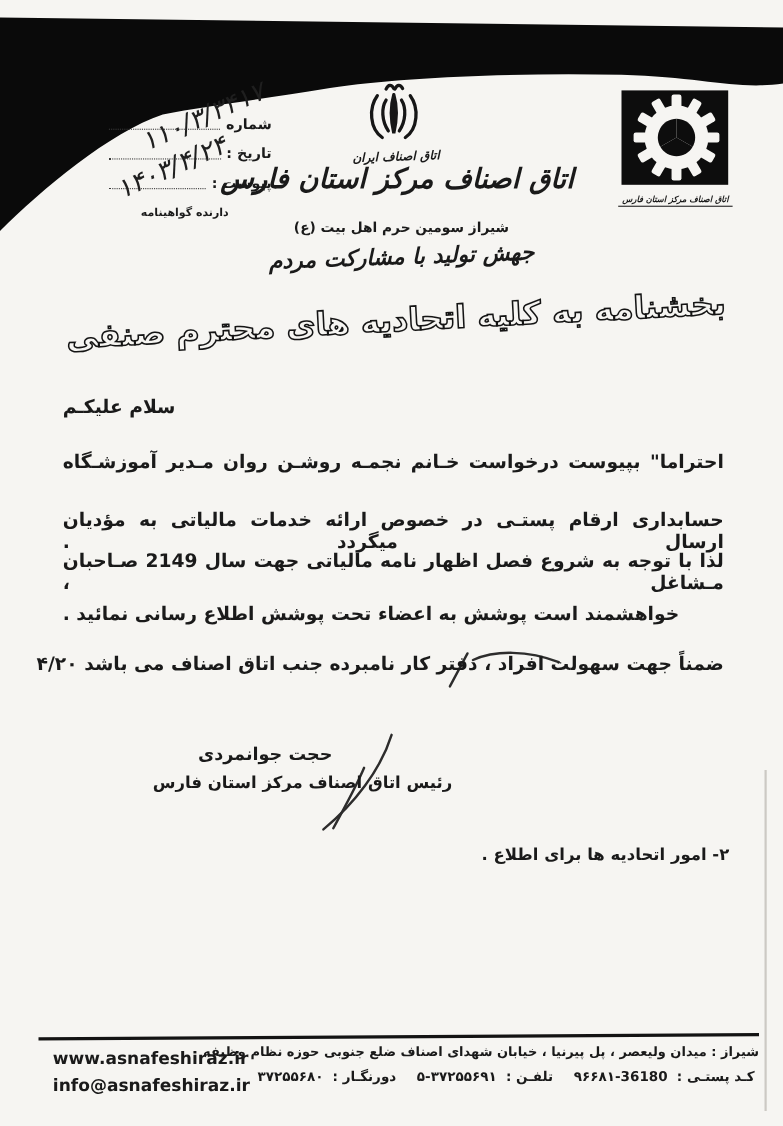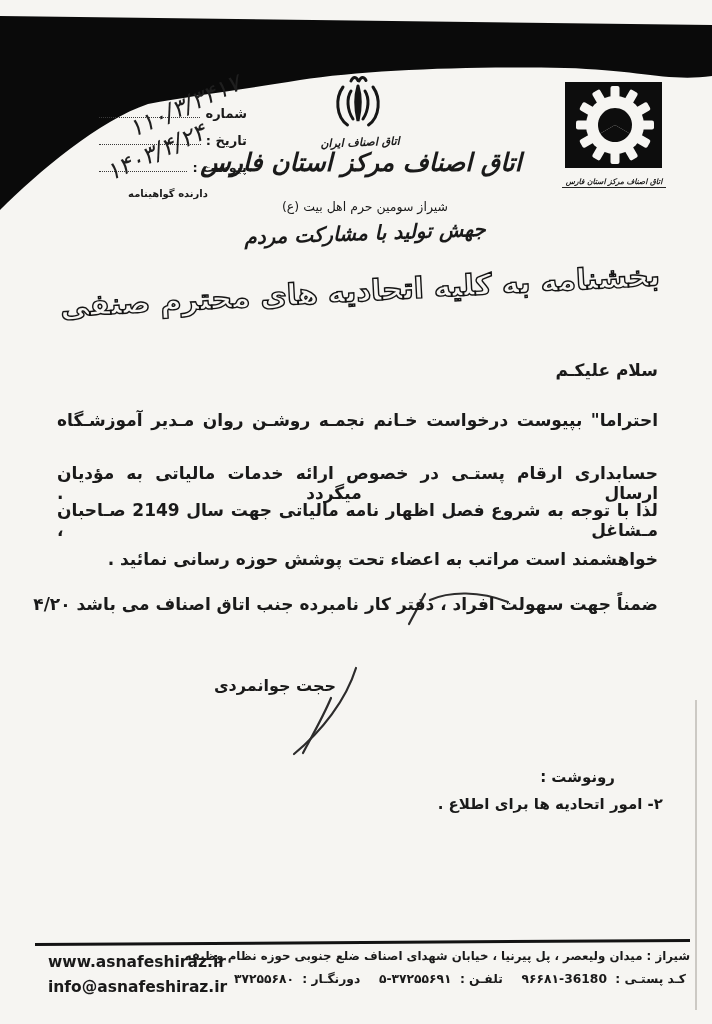--- a/index.html
+++ b/index.html
@@ -40,41 +40,41 @@
   .acs-crown { font-size:13px; }
   .acs-ukas-label { font-size:4.5px; font-weight:bold; letter-spacing:.5px; }
   .acs-ukas-bar { width:14px; height:4px; background:#101010; margin-top:1px; }
 
   
   .emblem { left:330px; top:74px; }
   .emblem-caption { left:300px; top:136px; width:120px; text-align:center; font-size:11px;
                     font-weight:bold; font-style:italic; transform:rotate(-2deg); white-space:nowrap; }
   .org-title { left:186px; top:148px; width:350px; text-align:center; font-size:25px;
                font-weight:bold; font-style:italic; white-space:nowrap; }
-  .motto  { left:250px; top:199px; width:230px; text-align:center; font-size:12.5px; font-weight:normal; white-space:nowrap; }
+  .motto  { left:250px; top:199px; width:230px; text-align:center; font-size:12.5px; font-weight:bold; white-space:nowrap; }
   .slogan { left:235px; top:221px; width:260px; text-align:center; font-size:20px; font-weight:bold;
             font-style:italic; transform:rotate(-2deg); white-space:nowrap; }
   .banner { left:50px; top:274px; width:620px; text-align:center; font-size:29px; font-weight:bold;
             color:#f6f5f2; -webkit-text-stroke:1.4px #141414; text-shadow:0 0 1px #555;
             transform:rotate(-3deg); letter-spacing:1px; white-space:nowrap; }
 
   
   .org-logo { left:562px; top:82px; width:104px; text-align:center; }
   .org-logo-caption { margin-top:3px; font-size:7.5px; font-weight:bold; font-style:italic;
                       border-bottom:1px solid #222; padding-bottom:1px; white-space:nowrap; }
 
   
   .bline { left:57px; width:601px; direction:rtl; font-size:17px; font-weight:bold;
-           text-align:right; white-space:nowrap; }
+           text-align:left; white-space:nowrap; }
   .bline.just { text-align:justify; text-align-last:justify; white-space:normal; }
   .sal { top:360px; } .l1 { top:410px; } .l2 { top:463px; } .l3 { top:500px; }
   .l4 { top:549px; } .l5 { top:594px; }
 
   
-  .sig-name  { left:180px; top:676px; width:190px; text-align:center; font-size:16px; font-weight:bold; direction:rtl; }
+  .sig-name  { left:180px; top:676px; width:190px; text-align:left; font-size:16px; font-weight:bold; direction:rtl; }
   .sig-title { left:130px; top:702px; width:290px; text-align:center; font-size:15px; font-weight:bold; direction:rtl; }
 
   
   .cc { left:405px; top:768px; width:258px; direction:rtl; font-size:15px; font-weight:bold; text-align:right; }
   .cc-label { padding-right:48px; margin-bottom:9px; }
   .cc-item  { margin-bottom:7px; }
 
   
   .footer-rule { left:35px; top:941px; width:655px; height:3px; background:#131313; transform:rotate(-.35deg); }
   .web-block { left:48px; top:953px; width:180px; font-size:15.5px; font-weight:bold; direction:ltr; }
@@ -165,27 +165,27 @@
         </g>
       </g>
     </svg>
     <div class="org-logo-caption">اتاق اصناف مرکز استان فارس</div>
   </div>
 
   <div class="abs bline sal">سلام علیکـم</div>
   <div class="abs bline just l1">احتراما" بپیوست درخواست خـانم نجمـه روشـن روان مـدیر آموزشـگاه</div>
   <div class="abs bline just l2">حسابداری ارقام پستـی در خصوص ارائه خدمات مالیاتی به مؤدیان ارسال میگردد .</div>
   <div class="abs bline just l3">لذا با توجه به شروع فصل اظهار نامه مالیاتی جهت سال 2149 صـاحبان مـشاغل ،</div>
-  <div class="abs bline l4">خواهشمند است مراتب به اعضاء تحت پوشش حوزه رسانی نمائید .</div>
+  <div class="abs bline l4">خواهشمند است پوشش به اعضاء تحت پوشش اطلاع رسانی نمائید .</div>
   <div class="abs bline l5">ضمناً جهت سهولت افراد ، دفتر کار نامبرده جنب اتاق اصناف می باشد ۴/۲۰</div>
 
   <div class="abs sig-name">حجت جوانمردی</div>
+  <div class="abs sig-title">رئیس اتاق اصناف مرکز استان فارس</div>
 
   <div class="abs cc">
-    <div class="cc-label">رونوشت :</div>
     <div class="cc-item">۲- امور اتحادیه ها برای اطلاع .</div>
   </div>
 
   <div class="abs footer-rule"></div>
   <div class="abs web-block">
     <div>www.asnafeshiraz.ir</div>
     <div>info@asnafeshiraz.ir</div>
   </div>
   <div class="abs footer-fa">
     <div class="addr">شیراز : میدان ولیعصر ، پل پیرنیا ، خیابان شهدای اصناف ضلع جنوبی حوزه نظام وظیفه</div>

